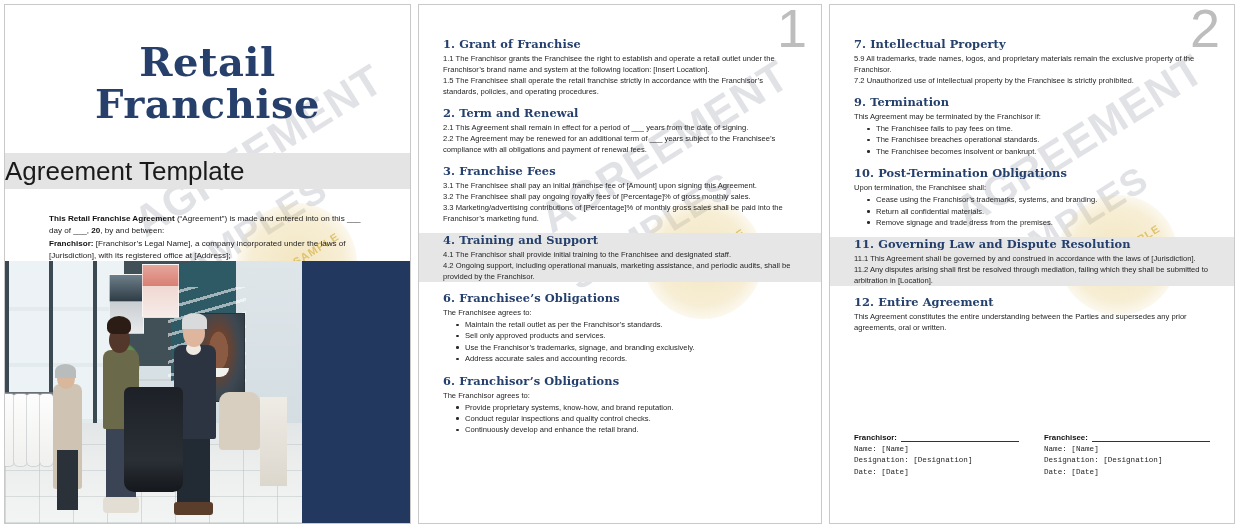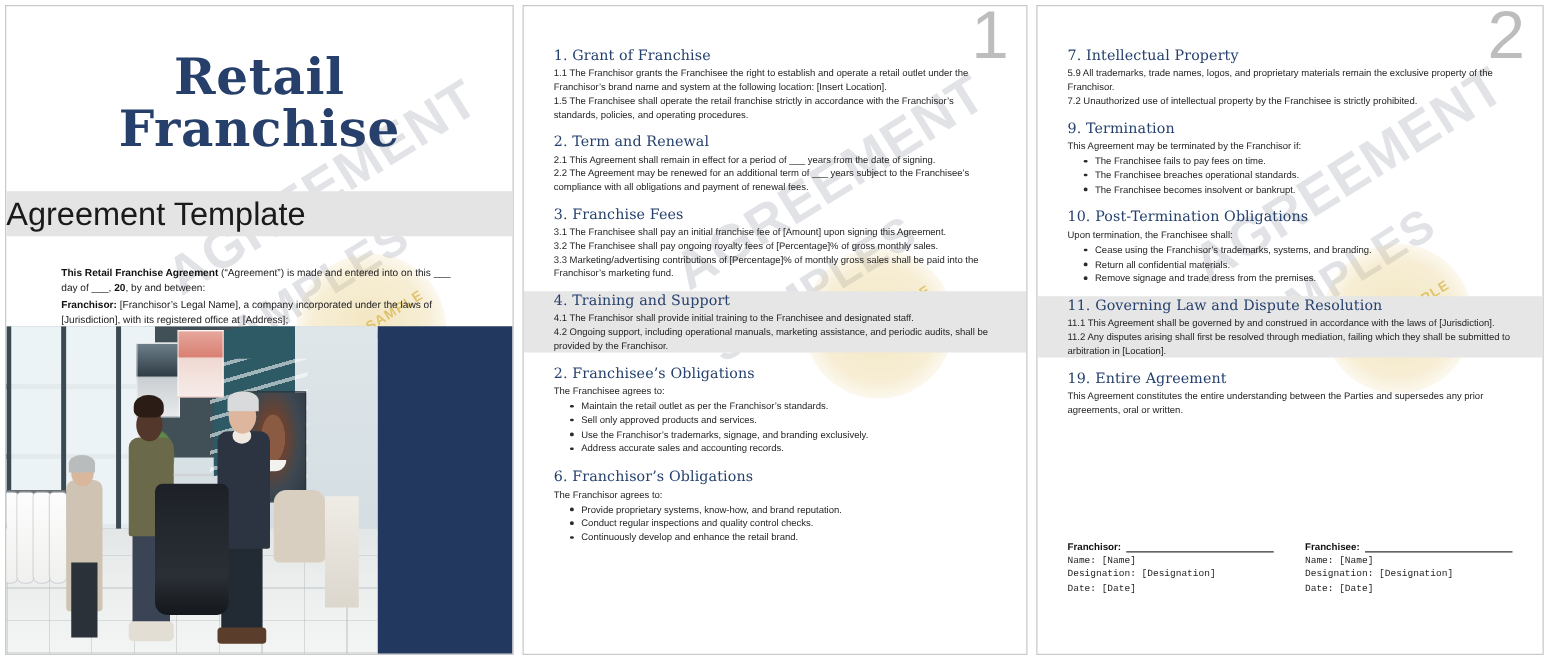--- a/index.html
+++ b/index.html
@@ -264,21 +264,21 @@
     position: absolute;
     left: -24px;
     right: -24px;
     top: 0;
     bottom: 0;
     background: #e6e6e6;
     z-index: -1;
   }
   .sec-h {
     font-family: "DejaVu Serif", "Liberation Serif", serif;
-    font-weight: 400;
+    font-weight: 700;
     font-size: 11.4px;
     color: #25406d;
     margin: 0 0 2px 0;
     letter-spacing: .1px;
   }
   .sec-h.first { margin-top: 0; }
   .sec + .sec { margin-top: 9px; }
   .sec p {
     margin: 0;
     font-size: 7.6px;
@@ -441,21 +441,21 @@
           <p>3.1 The Franchisee shall pay an initial franchise fee of [Amount] upon signing this Agreement.</p>
           <p>3.2 The Franchisee shall pay ongoing royalty fees of [Percentage]% of gross monthly sales.</p>
           <p>3.3 Marketing/advertising contributions of [Percentage]% of monthly gross sales shall be paid into the Franchisor’s marketing fund.</p>
         </div>
         <div class="sec shaded">
           <div class="sec-h">4. Training and Support</div>
           <p>4.1 The Franchisor shall provide initial training to the Franchisee and designated staff.</p>
           <p>4.2 Ongoing support, including operational manuals, marketing assistance, and periodic audits, shall be provided by the Franchisor.</p>
         </div>
         <div class="sec">
-          <div class="sec-h">2. Franchisee’s Obligations</div>
+          <div class="sec-h">6. Franchisee’s Obligations</div>
           <p>The Franchisee agrees to:</p>
           <ul>
             <li>Maintain the retail outlet as per the Franchisor’s standards.</li>
             <li>Sell only approved products and services.</li>
             <li>Use the Franchisor’s trademarks, signage, and branding exclusively.</li>
             <li>Address accurate sales and accounting records.</li>
           </ul>
         </div>
         <div class="sec">
           <div class="sec-h">6. Franchisor’s Obligations</div>
@@ -502,21 +502,21 @@
             <li>Return all confidential materials.</li>
             <li>Remove signage and trade dress from the premises.</li>
           </ul>
         </div>
         <div class="sec shaded">
           <div class="sec-h">11. Governing Law and Dispute Resolution</div>
           <p>11.1 This Agreement shall be governed by and construed in accordance with the laws of [Jurisdiction].</p>
           <p>11.2 Any disputes arising shall first be resolved through mediation, failing which they shall be submitted to arbitration in [Location].</p>
         </div>
         <div class="sec">
-          <div class="sec-h">19. Entire Agreement</div>
+          <div class="sec-h">12. Entire Agreement</div>
           <p>This Agreement constitutes the entire understanding between the Parties and supersedes any prior agreements, oral or written.</p>
         </div>
       </div>
 
     <div class="sig" id="sig-block">
         <div class="sig-col">
           <div class="sig-top">
             <span class="sig-label">Franchisor:</span>
             <span class="sig-rule"></span>
           </div>

